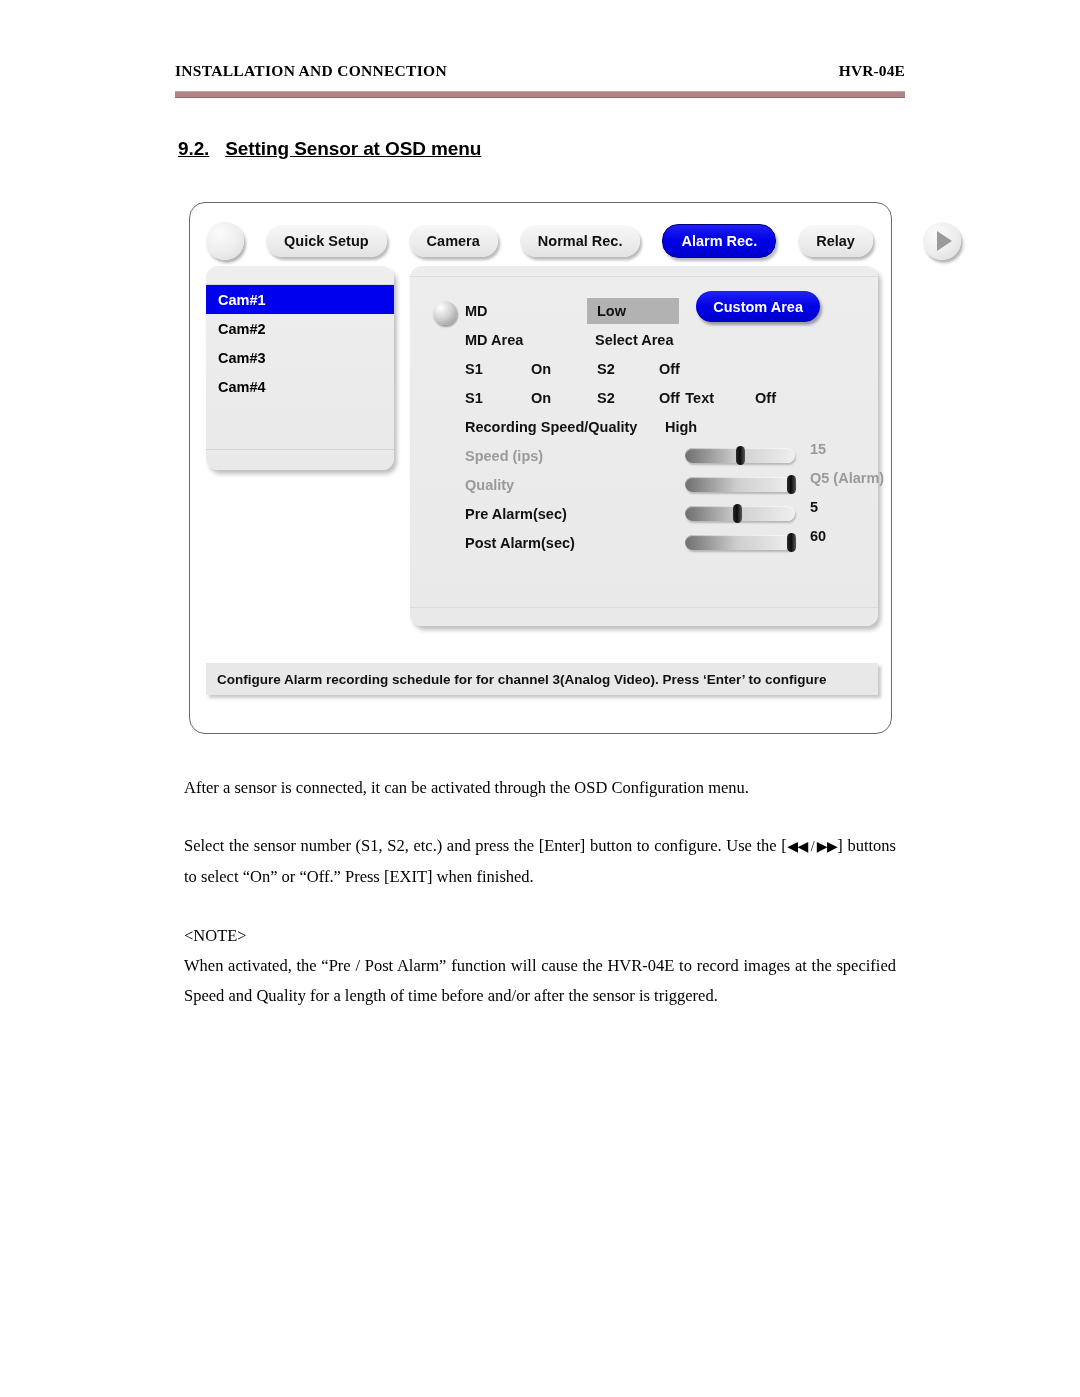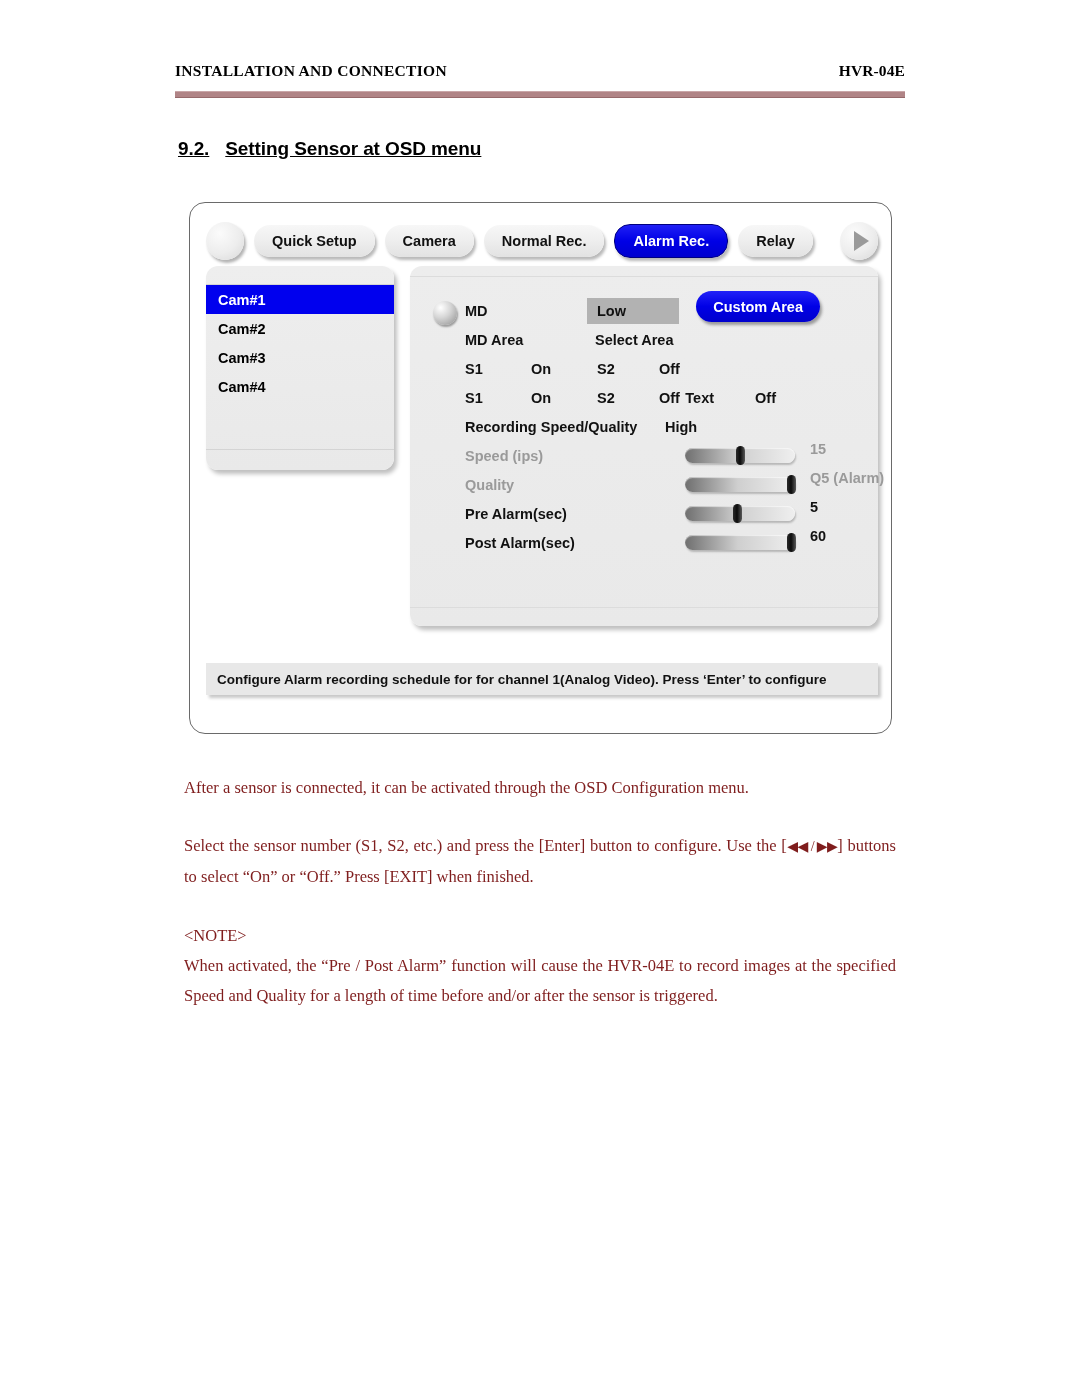--- a/index.html
+++ b/index.html
@@ -72,21 +72,21 @@
 
   
   .tab-row {
     position: absolute;
     left: 16px;
     top: 15px;
     width: 672px;
     height: 46px;
     display: flex;
     align-items: center;
-    gap: 10px;
+    gap: 22px;
   }
   .nav-circle {
     width: 38px;
     height: 38px;
     border-radius: 50%;
     background: radial-gradient(circle at 36% 30%, #fbfbfb 0%, #ededed 55%, #d8d8d8 100%);
     box-shadow: 2px 3px 3px rgba(0,0,0,0.30);
     display: flex;
     align-items: center;
     justify-content: center;
@@ -313,21 +313,21 @@
   }
 
   
   .body-copy {
     position: absolute;
     left: 184px;
     width: 712px;
     font-family: "Liberation Serif", serif;
     font-size: 16.5px;
     line-height: 30px;
-    color: #7f1d1d;
+    color: #000000;
   }
   .p1 { top: 773px; }
   .p2 { top: 831px; text-align: justify; }
   .p3 { top: 921px; }
   .p4 { top: 951px; text-align: justify; }
   .arrows { font-size: 14px; letter-spacing: -1px; }
 </style>
 </head>
 <body>
 
@@ -440,21 +440,21 @@
             <span class="thumb" style="left:93%"></span>
           </span>
           <span class="slider-val">60</span>
         </div>
 
       </div>
       <div class="cap-bottom"></div>
     </div>
   </div>
 
-  <div class="status-bar">Configure Alarm recording schedule for for channel 1(Analog Video). Press ‘Enter’ to configure</div>
+  <div class="status-bar">Configure Alarm recording schedule for for channel 3(Analog Video). Press ‘Enter’ to configure</div>
 </div>
 
 <div class="body-copy p1">After a sensor is connected, it can be activated through the OSD Configuration menu.</div>
 
 <div class="body-copy p2">
   <span>Select the sensor number (S1, S2, etc.) and press the [Enter] button to configure. Use the [</span><span class="arrows">◀◀ / ▶▶</span><span>] buttons to select “On” or “Off.” Press [EXIT] when finished.</span>
 </div>
 
 <div class="body-copy p3">&lt;NOTE&gt;</div>
 <div class="body-copy p4">When activated, the “Pre / Post Alarm” function will cause the HVR-04E to record images at the specified Speed and Quality for a length of time before and/or after the sensor is triggered.</div>

